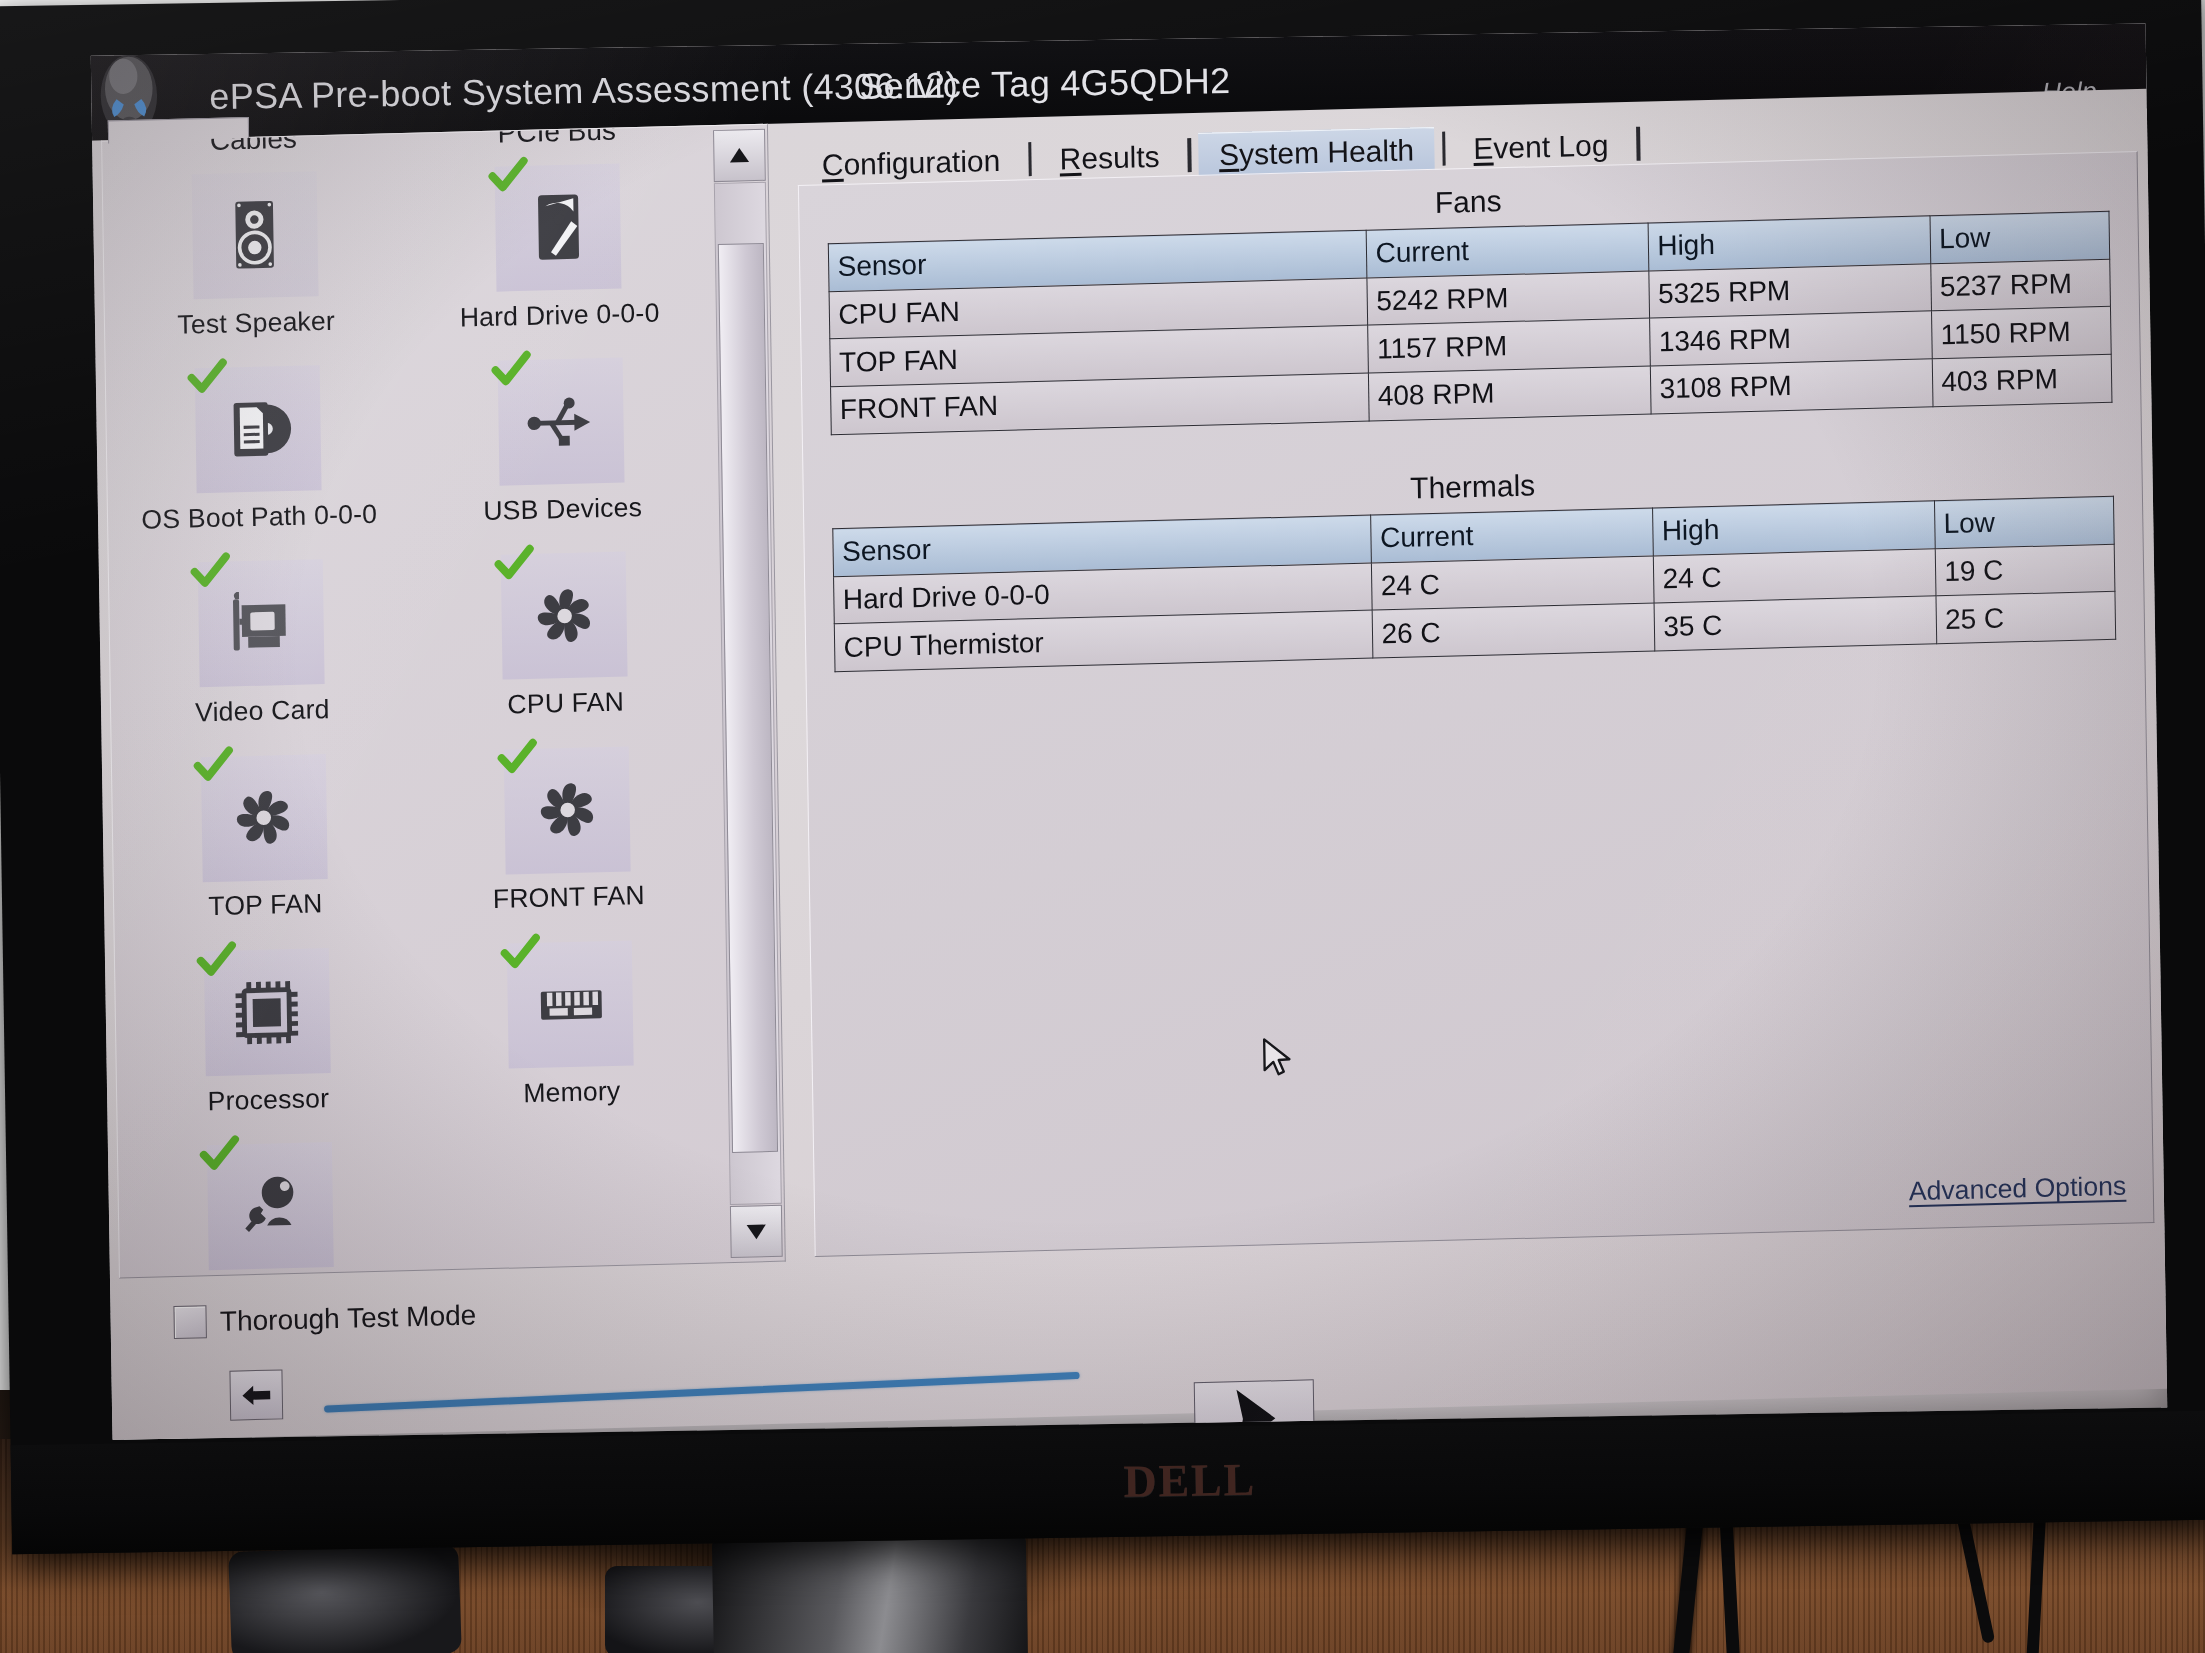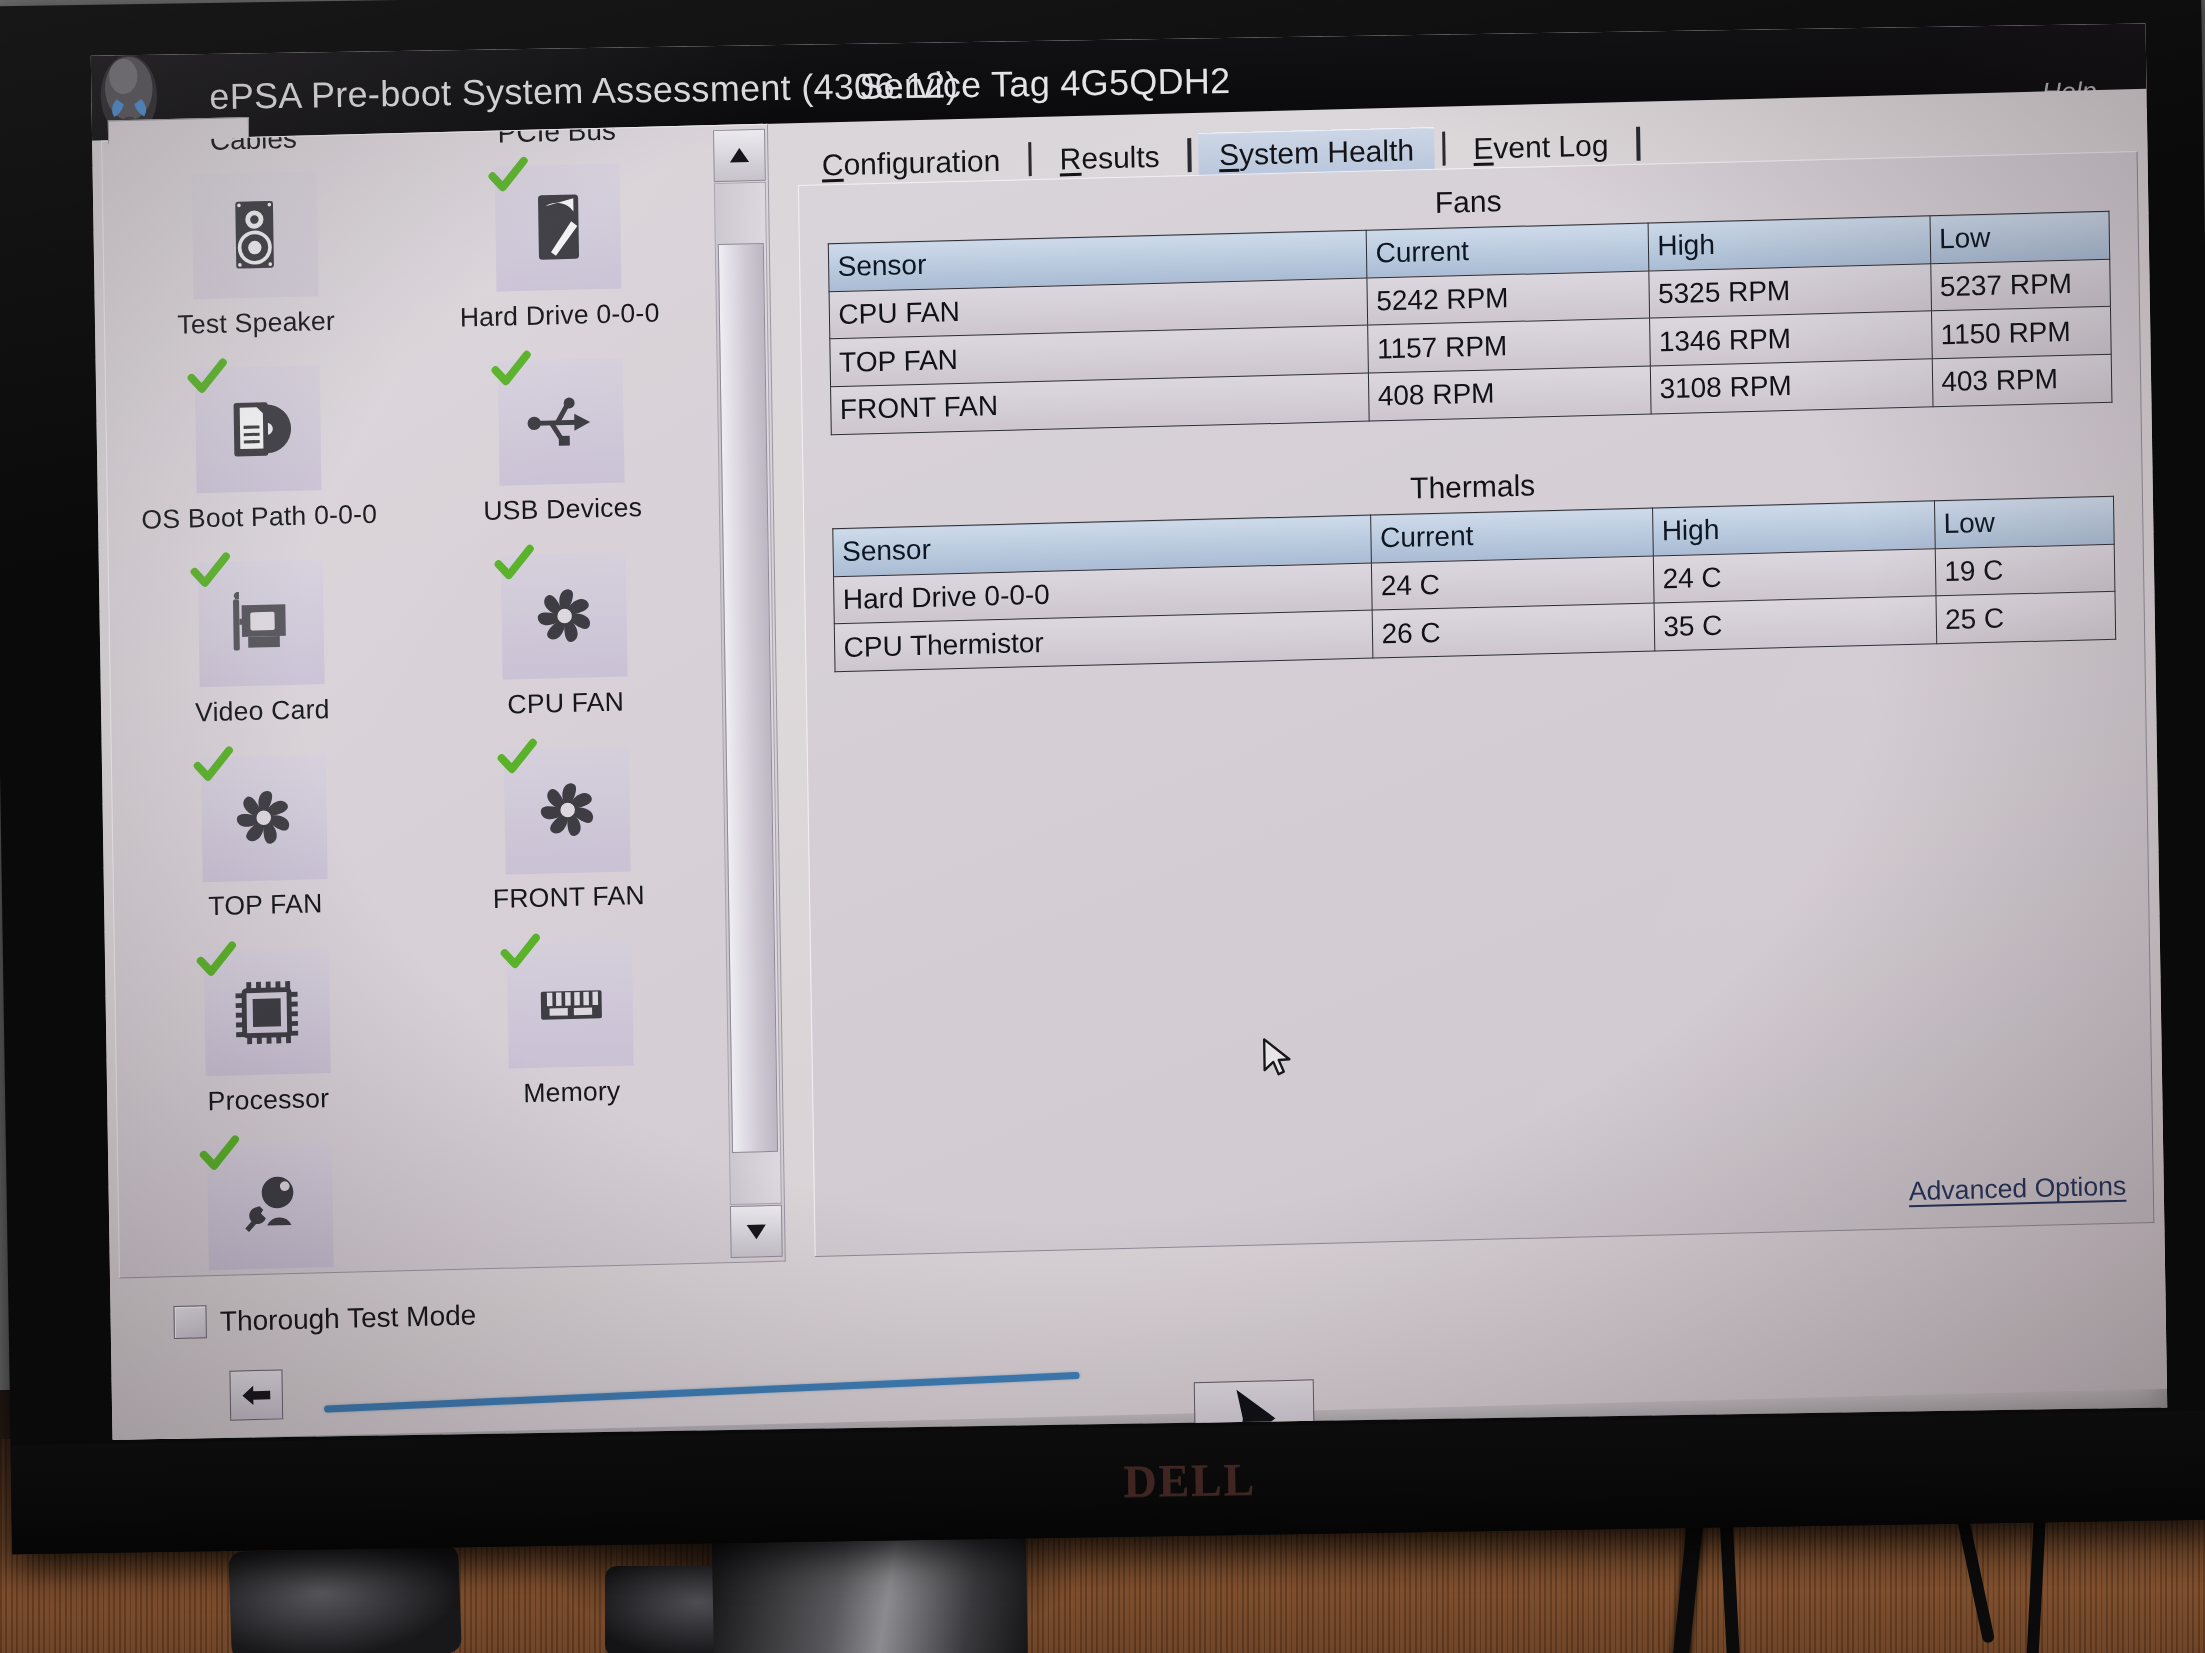--- a/index.html
+++ b/index.html
@@ -1,19 +1,19 @@
 <!DOCTYPE html>
 <html style="font-size:9.7px"><head>
 <meta charset="utf-8">
 <style>
   html,body{margin:0;padding:0;background:#000;}
   body{width:2205px;height:1654px;overflow:hidden;font-family:"Liberation Sans",sans-serif;}
 
   
-  #scene{position:absolute;inset:0;background:#737373;overflow:hidden;}
+  #scene{position:absolute;inset:0;background:#ffffff;overflow:hidden;}
 
   .desk{position:absolute;left:0;top:1439px;width:2205px;height:215px;
         background:linear-gradient(180deg,#3a2418 0%,#5d3a22 35%,#7a4a28 70%,#6a3f22 100%);}
   .desk-grain{position:absolute;inset:0;
         background:repeating-linear-gradient(90deg,rgba(0,0,0,.16) 0 1.8px,rgba(255,255,255,.03) 1.8px 5.4px);}
   .wall-left{position:absolute;left:0;top:1390px;width:242px;height:264px;
         background:linear-gradient(180deg,#241a14,#3b2a1c);}
 
   .cable{position:absolute;background:#0b0b0c;border-radius:24px;}
   .cable-a{left:1681px;top:1493px;width:15.7px;height:175px;transform:rotate(6deg);

